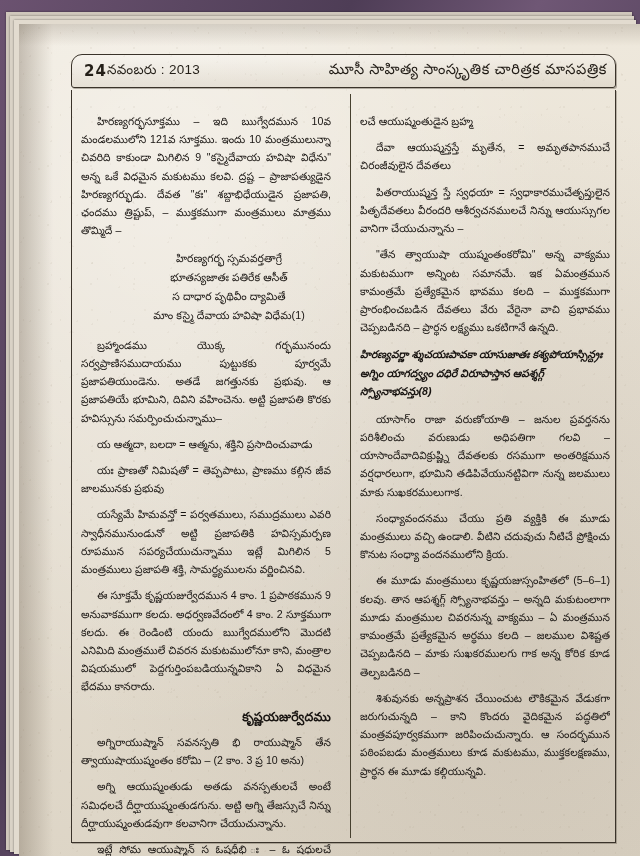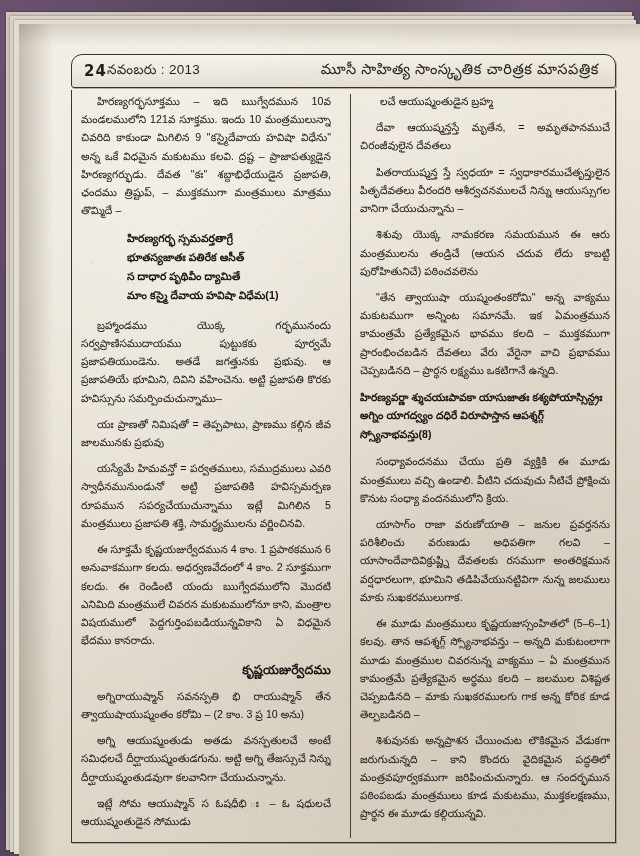--- a/index.html
+++ b/index.html
@@ -61,76 +61,76 @@
     display:flex;align-items:center;
   }
   #pagenum{
     margin-left:12px;font-size:15px;letter-spacing:1px;color:#241f18;
     font-family:"DejaVu Sans", sans-serif;font-weight:600;
   }
   #issuedate{
     font-size:13.5px;color:#241f18;letter-spacing:.3px;
   }
   #mastheadtitle{
-    margin-left:auto;margin-right:16px;font-size:14.5px;color:#1f1a14;
+    margin-left:auto;margin-right:8px;font-size:14.5px;color:#1f1a14;
     letter-spacing:.6px;white-space:nowrap;
   }
 
   
   #frame{
     position:absolute;left:52px;top:66px;width:543px;height:752px;
     border:1.6px solid #3a332a;border-top:none;
     box-shadow:1px 1px 0 rgba(60,52,40,.3);
   }
   
   #colrule{
     position:absolute;left:331px;top:70px;width:0;height:744px;
     border-left:1.5px solid #46402f;
   }
 
   .col{
-    position:absolute;top:68px;width:250px;height:744px;
+    position:absolute;top:88px;width:250px;height:744px;
     overflow:hidden;
     color:#171310;
     font-size:10.6px;
     line-height:1.72;
     text-align:justify;
     text-justify:inter-word;
     letter-spacing:.05px;
   }
   #colL{left:62px;}
   #colR{left:341px;}
 
   .para{margin:0 0 8px 0;text-indent:16px;}
-  .para.cont{text-indent:0;margin-left:20px;}
+  .para.cont{text-indent:0;}
   .verse{
     margin:9px 0 11px 0;
     padding-left:46px;
     text-indent:0;
-    text-align:left;
+    text-align:center;
     line-height:1.78;
     font-size:10.7px;
-    font-weight:bold;
   }
   .verse div{white-space:nowrap;}
   .shead{
     margin:11px 0 5px 0;
     font-size:12.4px;
     font-weight:700;
     text-indent:0;
     text-align:right;
     letter-spacing:.2px;
   }
   .bold-sutra{
     margin:9px 0 9px 0;
     text-indent:0;
     font-weight:700;
     font-size:10.6px;
     line-height:1.74;
     text-align:left;
+    font-style:italic;
   }
   
   #gutter{
     position:absolute;left:0;top:0;width:34px;height:832px;
     background:linear-gradient(90deg,rgba(90,76,60,.30),rgba(90,76,60,0));
     pointer-events:none;
   }
   #topshade{
     position:absolute;left:0;top:0;width:621px;height:22px;
     background:linear-gradient(180deg,rgba(90,76,60,.20),rgba(90,76,60,0));
@@ -164,45 +164,45 @@
     <p class="para">హిరణ్యగర్భసూక్తము – ఇది ఋగ్వేదమున 10వ మండలములోని 121వ సూక్తము. ఇందు 10 మంత్రములున్నా చివరిది కాకుండా మిగిలిన 9 "కస్మైదేవాయ హవిషా విధేను" అన్న ఒకే విధమైన మకుటము కలవి. ద్రష్ట – ప్రాజాపత్యుడైన హిరణ్యగర్భుడు. దేవత "కః" శబ్దాభిధేయుడైన ప్రజాపతి, ఛందము త్రిష్టుప్, – ముక్తకముగా మంత్రములు మాత్రము తొమ్మిదే –</p>
 
     <div class="verse">
       <div>హిరణ్యగర్భ స్సమవర్తతాగ్రే</div>
       <div>భూతస్యజాతః పతిరేక ఆసీత్</div>
       <div>స దాధార పృథివీం ద్యామితే</div>
       <div>మాం కస్మై దేవాయ హవిషా విధేమ(1)</div>
     </div>
 
     <p class="para">బ్రహ్మాండము యొక్క గర్భమునందు సర్వప్రాణిసముదాయము పుట్టుకకు పూర్వమే ప్రజాపతియుండెను. అతడే జగత్తునకు ప్రభువు. ఆ ప్రజాపతియే భూమిని, దివిని వహించెను. అట్టి ప్రజాపతి కొరకు హవిస్సును సమర్పించుచున్నాము–</p>
+    <p class="para">య ఆత్మదా, బలదా = ఆత్మను, శక్తిని ప్రసాదించువాడు</p>
     <p class="para">యః ప్రాణతో నిమిషతో = తెప్పపాటు, ప్రాణము కల్గిన జీవ జాలమునకు ప్రభువు</p>
     <p class="para">యస్యేమే హిమవన్తో = పర్వతములు, సముద్రములు ఎవరి స్వాధీనమునుండునో అట్టి ప్రజాపతికి హవిస్సమర్పణ రూపమున సపర్యచేయుచున్నాము ఇట్లే మిగిలిన 5 మంత్రములు ప్రజాపతి శక్తి, సామర్థ్యములను వర్ణించినవి.</p>
-    <p class="para">ఈ సూక్తమే కృష్ణయజుర్వేదమున 4 కాం. 1 ప్రపాఠకమున 6 అనువాకముగా కలదు. అధర్వణవేదంలో 4 కాం. 2 సూక్తముగా కలదు. ఈ రెండింటి యందు ఋగ్వేదములోని మొదటి ఎనిమిది మంత్రములే చివరన మకుటములోనూ కాని, మంత్రాల విషయములో పెద్దగుర్తింపబడియున్నవికాని ఏ విధమైన భేదము కానరాదు.</p>
+    <p class="para">ఈ సూక్తమే కృష్ణయజుర్వేదమున 4 కాం. 1 ప్రపాఠకమున 9 అనువాకముగా కలదు. అధర్వణవేదంలో 4 కాం. 2 సూక్తముగా కలదు. ఈ రెండింటి యందు ఋగ్వేదములోని మొదటి ఎనిమిది మంత్రములే చివరన మకుటములోనూ కాని, మంత్రాల విషయములో పెద్దగుర్తింపబడియున్నవికాని ఏ విధమైన భేదము కానరాదు.</p>
 
     <p class="shead">కృష్ణయజుర్వేదము</p>
 
     <p class="para">అగ్నిరాయుష్మాన్ సవనస్పతి భి రాయుష్మాన్ తేన త్వాయుషాయుష్మంతం కరోమి – (2 కాం. 3 ప్ర 10 అను)</p>
     <p class="para">అగ్ని ఆయుష్మంతుడు అతడు వనస్పతులచే అంటే సమిధలచే దీర్ఘాయుష్మంతుడగును. అట్టి అగ్ని తేజస్సుచే నిన్ను దీర్ఘాయుష్మంతుడవుగా కలవానిగా చేయుచున్నాను.</p>
     <p class="para">ఇట్లే సోమ ఆయుష్మాన్ స ఓషధీభి ః – ఓ షధులచే ఆయుష్మంతుడైన సోముడు</p>
 
   </div>
 
   <div id="colR" class="col">
     <p class="para cont">లచే ఆయుష్మంతుడైన బ్రహ్మ</p>
     <p class="para">దేవా ఆయుష్మన్తస్తే  మృతేన, = అమృతపానముచే చిరంజీవులైన దేవతలు</p>
     <p class="para">పితరాయుష్మన్త స్తే స్వధయా = స్వధాకారముచేతృప్తులైన పితృదేవతలు వీరందరి ఆశీర్వచనములచే నిన్ను ఆయుస్సుగల వానిగా చేయుచున్నాను –</p>
-    <p class="para">శిశువు యొక్క నామకరణ సమయమున ఈ ఆరు మంత్రములను తండ్రిచే (ఆయన చదువ లేదు కాబట్టి పురోహితునిచే) పఠించవలెను</p>
     <p class="para">"తేన త్వాయుషా యుష్మంతంకరోమి" అన్న వాక్యము మకుటముగా అన్నింట సమానమే. ఇక ఏమంత్రమున కామంత్రమే ప్రత్యేకమైన భావము కలది – ముక్తకముగా ప్రారంభించబడిన దేవతలు వేరు వేరైనా వాచి ప్రభావము చెప్పబడినది – ప్రార్థన లక్ష్యము ఒకటిగానే ఉన్నది.</p>
 
     <div class="bold-sutra">
       <div>హిరణ్యవర్ణా శ్శుచయఃపావకా యాసుజాతః కశ్యపోయాస్సిన్ద్రః</div>
       <div>అగ్నిం యాగద్వ్యం దధిరే విరూపాస్తాన ఆపశ్శగ్గ్ స్స్యోనాభవన్తు(8)</div>
     </div>
 
+    <p class="para">యాసాగ్ం రాజా వరుణోయాతి – జనుల ప్రవర్తనను పరిశీలించు వరుణుడు అధిపతిగా గలవి – యాసాందేవాదివిక్రుష్ణ్ని దేవతలకు రసముగా అంతరిక్షమున వర్షధారలుగా, భూమిని తడిపివేయునట్టివిగా నున్న జలములు మాకు సుఖకరములుగాక.</p>
     <p class="para">సంధ్యావందనము చేయు ప్రతి వ్యక్తికి ఈ మూడు మంత్రములు వచ్చి ఉండాలి. వీటిని చదువుచు నీటిచే ప్రోక్షించు కొనుట సంధ్యా వందనములోని క్రియ.</p>
-    <p class="para">యాసాగ్ం రాజా వరుణోయాతి – జనుల ప్రవర్తనను పరిశీలించు వరుణుడు అధిపతిగా గలవి – యాసాందేవాదివిక్రుష్ణ్ని దేవతలకు రసముగా అంతరిక్షమున వర్షధారలుగా, భూమిని తడిపివేయునట్టివిగా నున్న జలములు మాకు సుఖకరములుగాక.</p>
     <p class="para">ఈ మూడు మంత్రములు కృష్ణయజుస్సంహితలో (5–6–1) కలవు. తాన ఆపశ్శగ్గ్ స్స్యోనాభవన్తు – అన్నది మకుటంలాగా మూడు మంత్రముల చివరనున్న వాక్యము – ఏ మంత్రమున కామంత్రమే ప్రత్యేకమైన అర్థము కలది – జలముల విశిష్టత చెప్పబడినది – మాకు సుఖకరములగు గాక అన్న కోరిక కూడ తెల్పబడినది –</p>
 
 
     <p class="para">శిశువునకు అన్నప్రాశన చేయించుట లౌకికమైన వేడుకగా జరుగుచున్నది – కాని కొందరు వైదికమైన పద్ధతిలో మంత్రవపూర్వకముగా జరిపించుచున్నారు. ఆ సందర్భమున పఠింపబడు మంత్రములు కూడ మకుటము, ముక్తకలక్షణము, ప్రార్థన ఈ మూడు కల్గియున్నవి.</p>
 
   </div>
 </div>
 
 </body></html>

